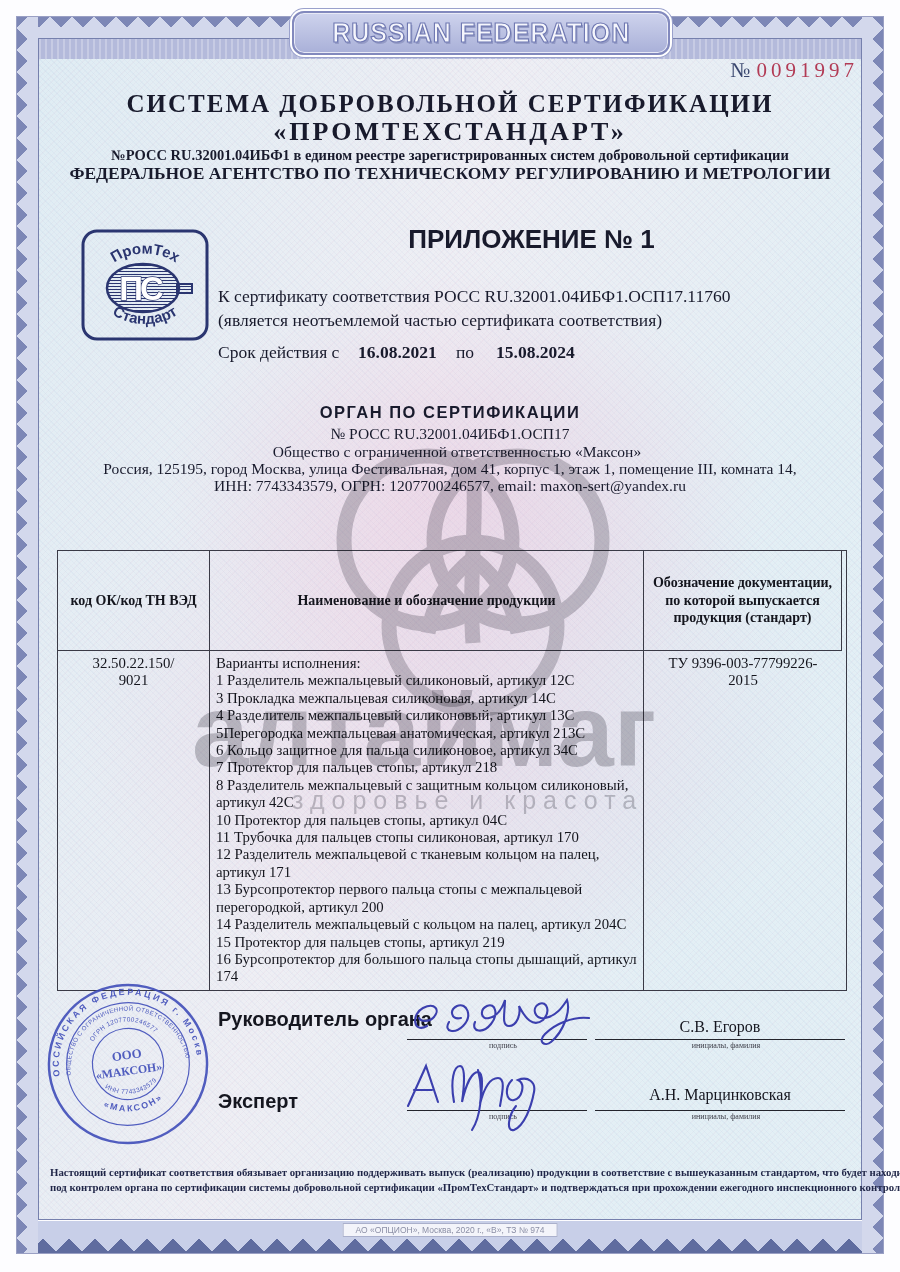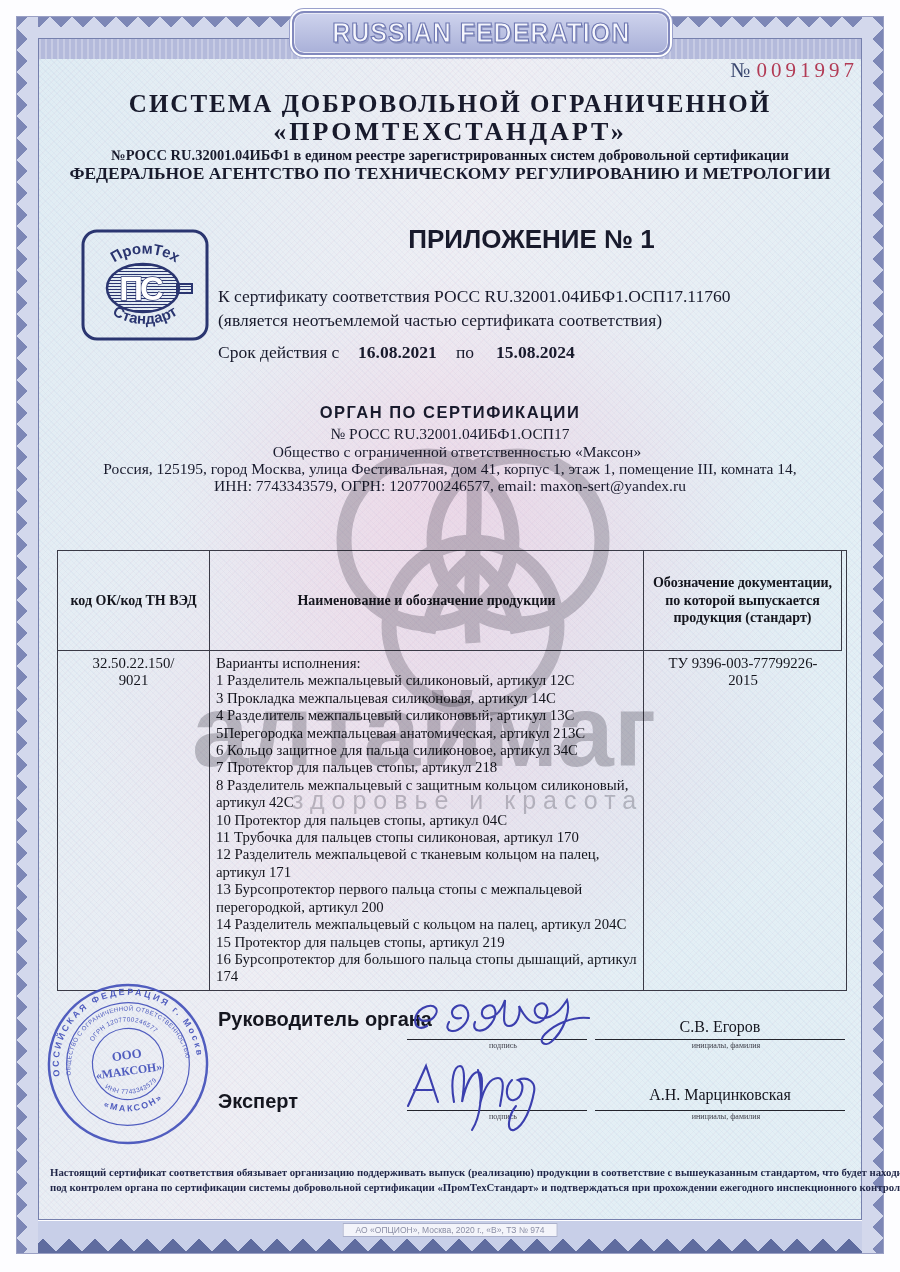--- a/index.html
+++ b/index.html
@@ -122,21 +122,21 @@
   <div class="top-strip"></div>
 
   <div class="banner">
     <span>RUSSIAN FEDERATION</span>
   </div>
 
   <div class="cert-no serif">
     <span class="pre">№</span><span class="val">0091997</span>
   </div>
 
-  <div class="t ctr serif title1">СИСТЕМА ДОБРОВОЛЬНОЙ ОГРАНИЧЕННОЙ</div>
+  <div class="t ctr serif title1">СИСТЕМА ДОБРОВОЛЬНОЙ СЕРТИФИКАЦИИ</div>
   <div class="t ctr serif title2">«ПРОМТЕХСТАНДАРТ»</div>
   <div class="t ctr serif registry">№РОСС RU.32001.04ИБФ1 в едином реестре зарегистрированных систем добровольной сертификации</div>
   <div class="t ctr serif agency">ФЕДЕРАЛЬНОЕ АГЕНТСТВО ПО ТЕХНИЧЕСКОМУ РЕГУЛИРОВАНИЮ И МЕТРОЛОГИИ</div>
 
   <div class="logo-box">
     <svg width="130" height="114" viewBox="0 0 130 114">
       <defs>
         <pattern id="hatch" width="4" height="3" patternUnits="userSpaceOnUse">
           <path d="M0 1.5 H4" stroke="#2a3570" stroke-width="1"></path>
         </pattern>

